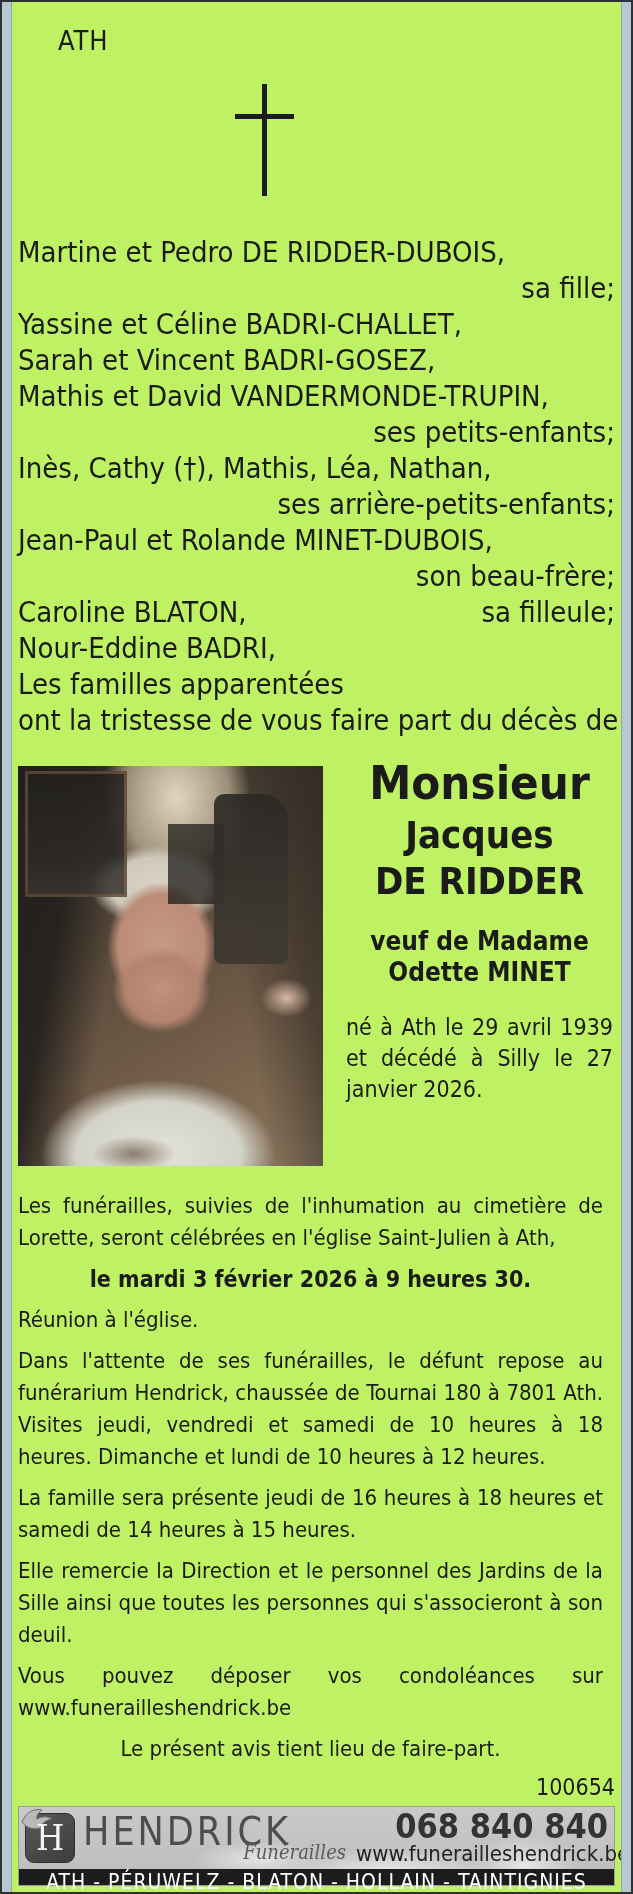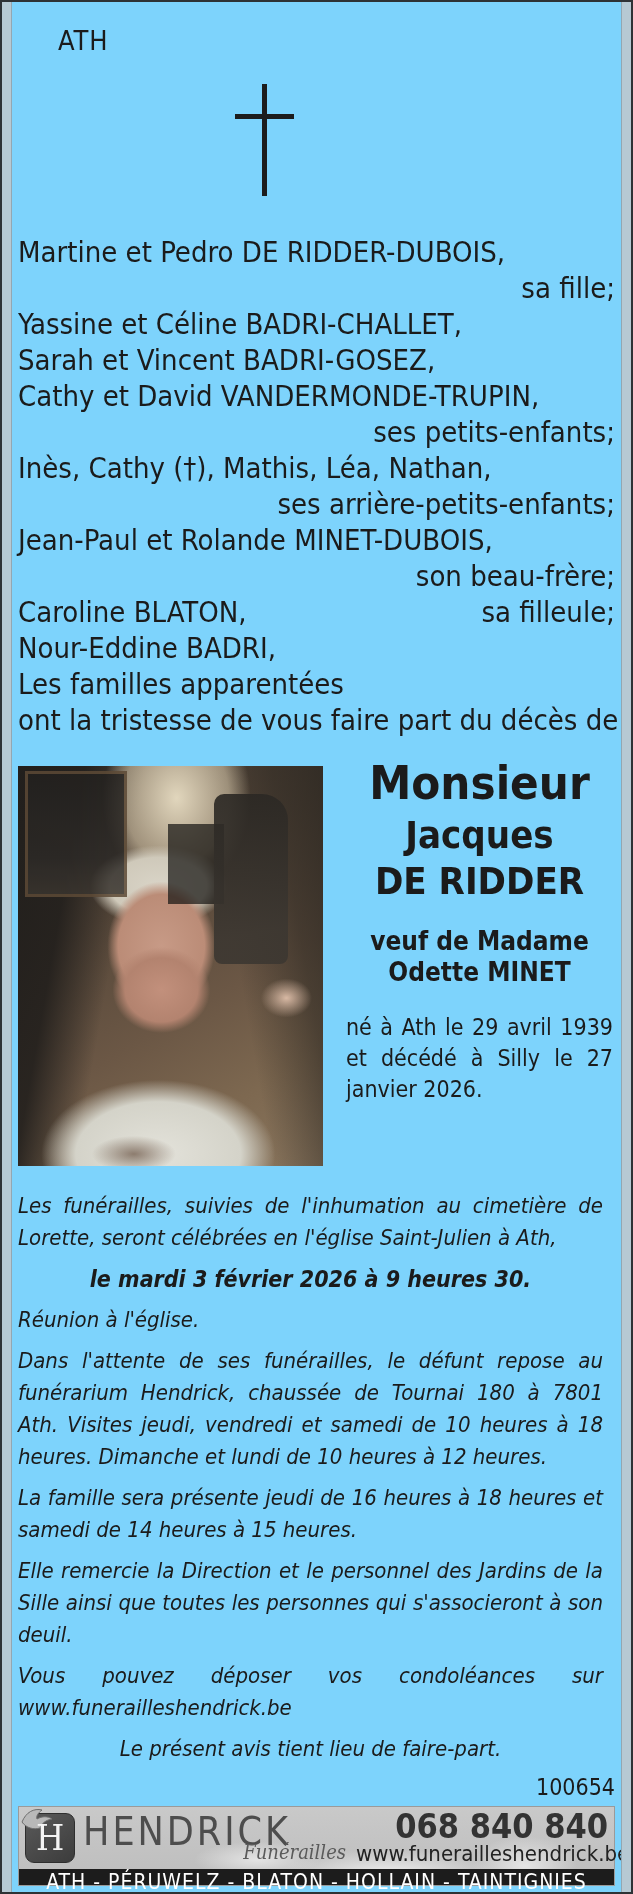--- a/index.html
+++ b/index.html
@@ -1,20 +1,20 @@
 <!DOCTYPE html>
 <html lang="fr"><head>
 <meta charset="utf-8">
 <style>
   html,body{margin:0;padding:0;background:#e9edef;}
   .page{
     position:relative;
     width:633px;height:1894px;
     box-sizing:border-box;
-    background:#7dd3fc;
+    background:#bef264;
     border:2px solid #2e3235;
     overflow:hidden;
     font-family:"DejaVu Sans","Liberation Sans",sans-serif;
     font-stretch:condensed;
     color:#1b1b1b;
   }
   .band{position:absolute;top:0;bottom:0;width:9px;background:#b6c9d3;z-index:5;}
   .band.left{left:0;border-right:1px solid #93a7b1;}
   .band.right{right:0;border-left:1px solid #93a7b1;}
   .content{position:relative;margin:0 13px;padding:0 3px;}
@@ -59,21 +59,21 @@
   .deceased{flex:1;text-align:center;padding:0 2px 0 23px;}
   .d-title{font-size:47px;font-weight:bold;line-height:54px;margin-top:-10px;}
   .d-first{font-size:38px;font-weight:bold;line-height:46px;margin-top:2px;}
   .d-last{font-size:38px;font-weight:bold;line-height:46px;}
   .d-widow{font-size:26px;font-weight:bold;line-height:31px;margin-top:22px;}
   .d-widow2{font-size:26px;font-weight:bold;line-height:31px;}
   .d-dates{font-size:23px;line-height:31px;margin-top:24px;text-align:justify;}
   .d-dates::after{content:"";display:inline-block;width:0;}
 
   .bodytext{margin-top:24px;font-size:22px;line-height:32px;}
-  .bodytext p{margin:0 12px 9px 0;font-style:italic;}
+  .bodytext p{margin:0 12px 9px 0;}
   .just{text-align:justify;}
   .datebold{font-weight:bold;text-align:center;font-size:23px;}
   .closing{text-align:center;margin-top:2px;}
   .ref{font-size:23px;text-align:right;line-height:26px;margin-top:2px;}
 
   .banner{margin-top:6px;border:1px solid #9a9a9a;}
   .banner-main{
     position:relative;height:62px;
     background:
       radial-gradient(ellipse 150px 34px at 62% 108%, rgba(240,240,240,.95), rgba(240,240,240,0) 72%),
@@ -121,21 +121,21 @@
     <div class="cross-wrap">
       <div class="cross-v"></div>
       <div class="cross-h"></div>
     </div>
 
     <div class="family">
       <div class="fl">Martine et Pedro DE RIDDER-DUBOIS,</div>
       <div class="fl right">sa fille;</div>
       <div class="fl">Yassine et Céline BADRI-CHALLET,</div>
       <div class="fl">Sarah et Vincent BADRI-GOSEZ,</div>
-      <div class="fl">Cathy et David VANDERMONDE-TRUPIN,</div>
+      <div class="fl">Mathis et David VANDERMONDE-TRUPIN,</div>
       <div class="fl right">ses petits-enfants;</div>
       <div class="fl">Inès, Cathy (†), Mathis, Léa, Nathan,</div>
       <div class="fl right">ses arrière-petits-enfants;</div>
       <div class="fl">Jean-Paul et Rolande MINET-DUBOIS,</div>
       <div class="fl right">son beau-frère;</div>
       <div class="fl split">
         <span>Caroline BLATON,</span>
         <span>sa filleule;</span>
       </div>
       <div class="fl">Nour-Eddine BADRI,</div>

